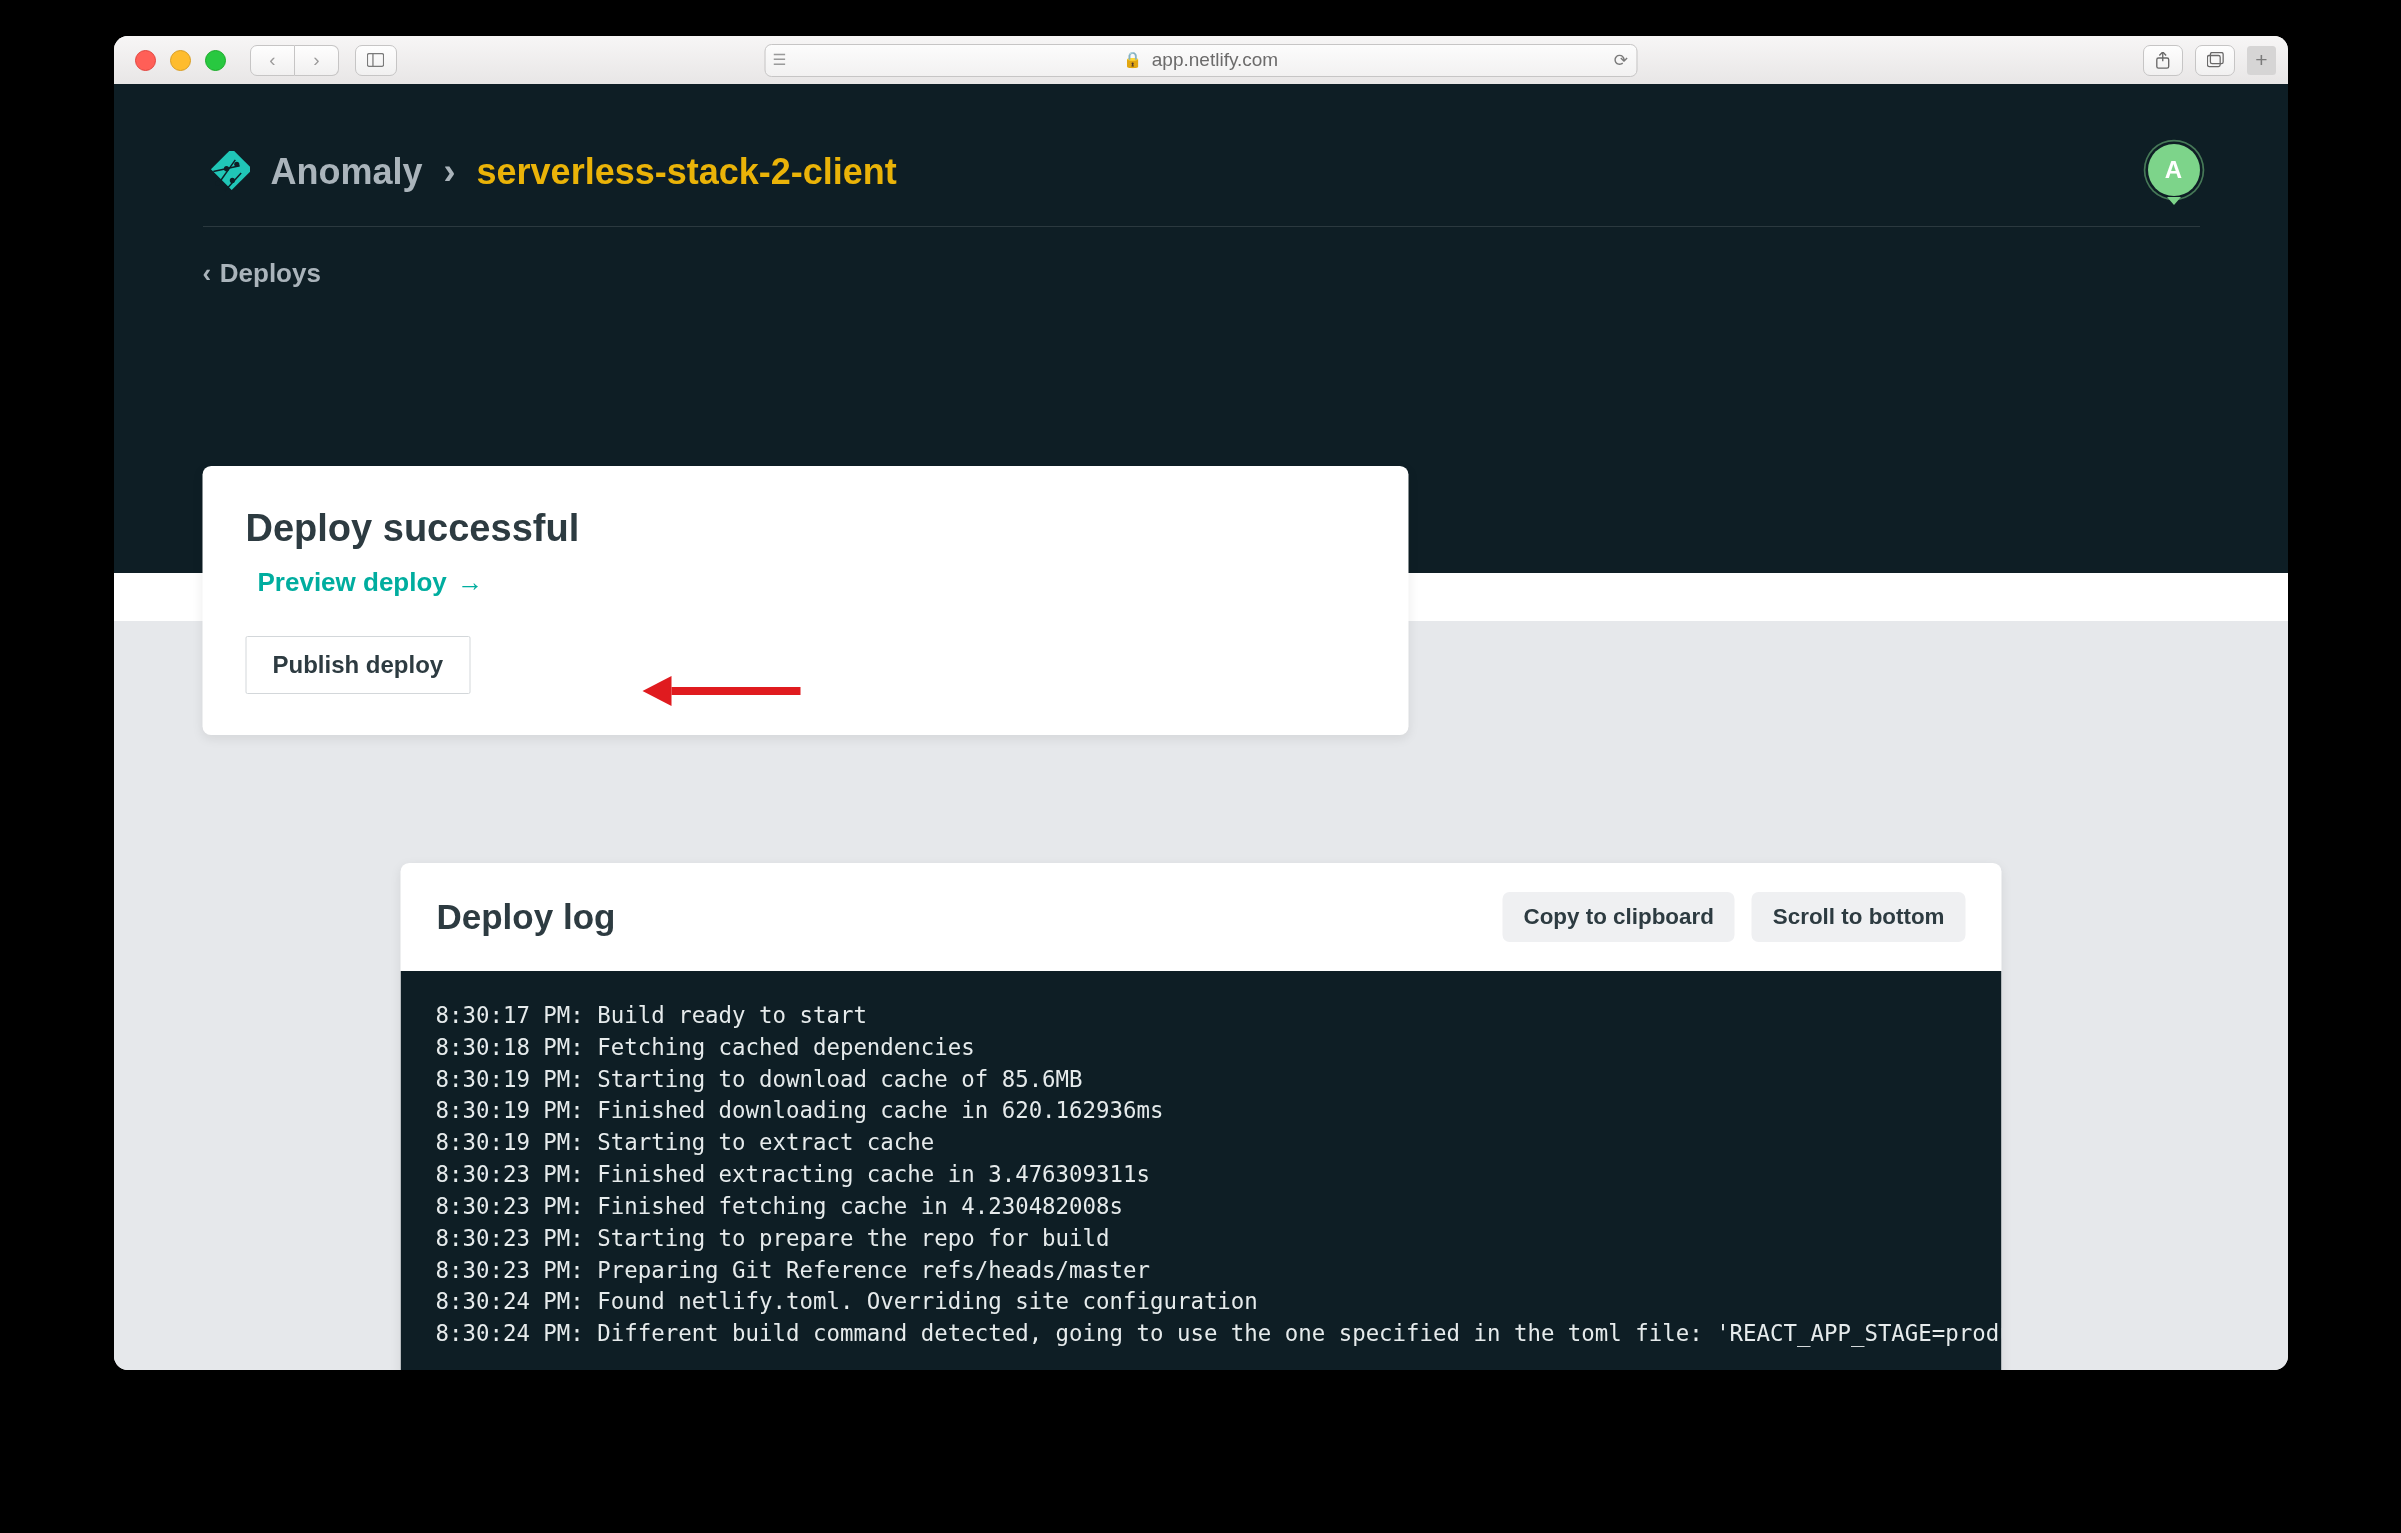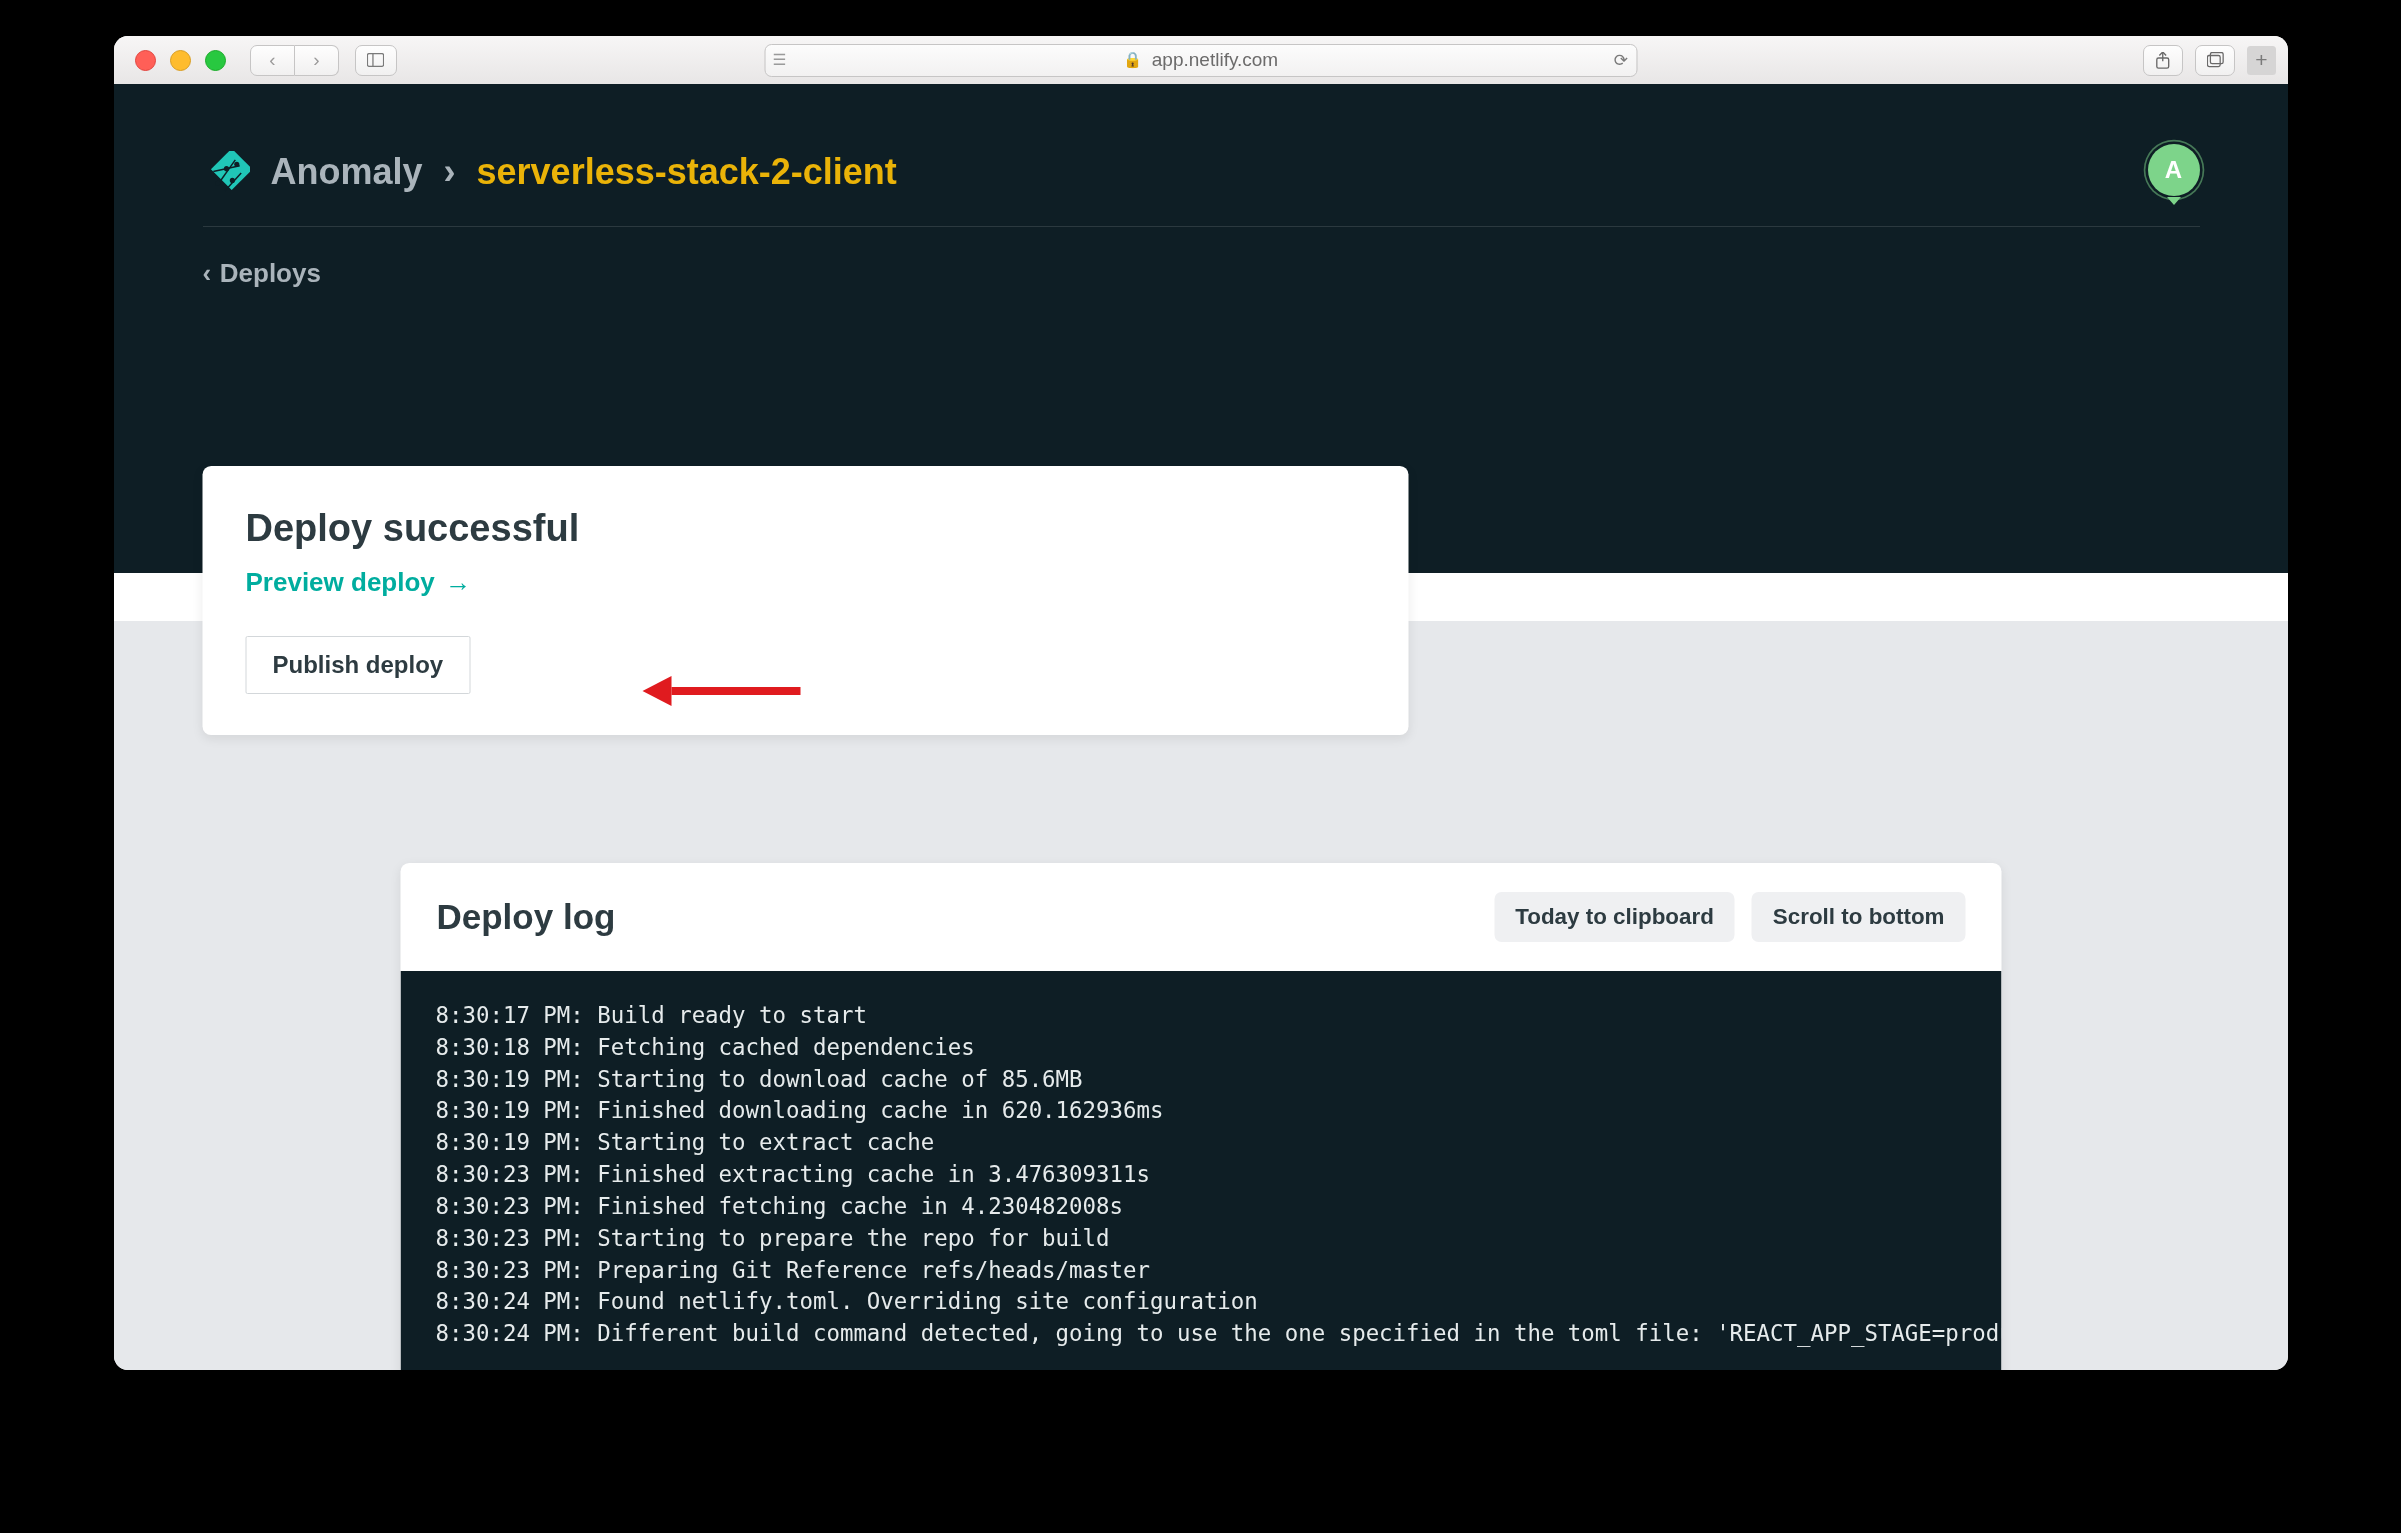--- a/index.html
+++ b/index.html
@@ -147,21 +147,21 @@
   .card-title{
     font-size:38px;font-weight:800;color:var(--text-dark);margin:0 0 17px 0;
   }
   .card-sub{
     font-size:26px;color:#5c6a71;margin-bottom:29px;
   }
   .card-sub .u{border-bottom:0.9px dashed #a9b1b6;}
   .card-sub .mono{font-family:ui-monospace,Menlo,monospace;font-size:23px;letter-spacing:0.4px;}
   .preview{
     color:var(--teal);font-weight:800;font-size:26px;
-    display:flex;align-items:center;gap:10.4px;margin-bottom:38px;
+    display:flex;align-items:center;gap:10.4px;margin-bottom:38px;margin-left:12px;
   }
   .publish-btn{
     display:inline-block;border:1.7px solid var(--btn-border);border-radius:2px;
     padding:14px 26px;font-size:24px;font-weight:700;color:var(--text-dark);
     background:#fff;
   }
 
   
   .annot-arrow{
     position:absolute;left:440px;top:210px;
@@ -310,21 +310,21 @@
               <div class="shaft"></div>
             </div>
           </div>
         </div>
 
         <div class="logwrap">
           <div class="loghead">
             <h2>Deploy log</h2>
             <div class="actions">
               <div class="chip">
-                <span>Today to clipboard</span>
+                <span>Copy to clipboard</span>
               </div>
               <div class="chip">
                 <span>Scroll to bottom</span>
               </div>
             </div>
           </div>
           <div class="logbody" id="logbody">8:30:17 PM: Build ready to start
 8:30:18 PM: Fetching cached dependencies
 8:30:19 PM: Starting to download cache of 85.6MB
 8:30:19 PM: Finished downloading cache in 620.162936ms

